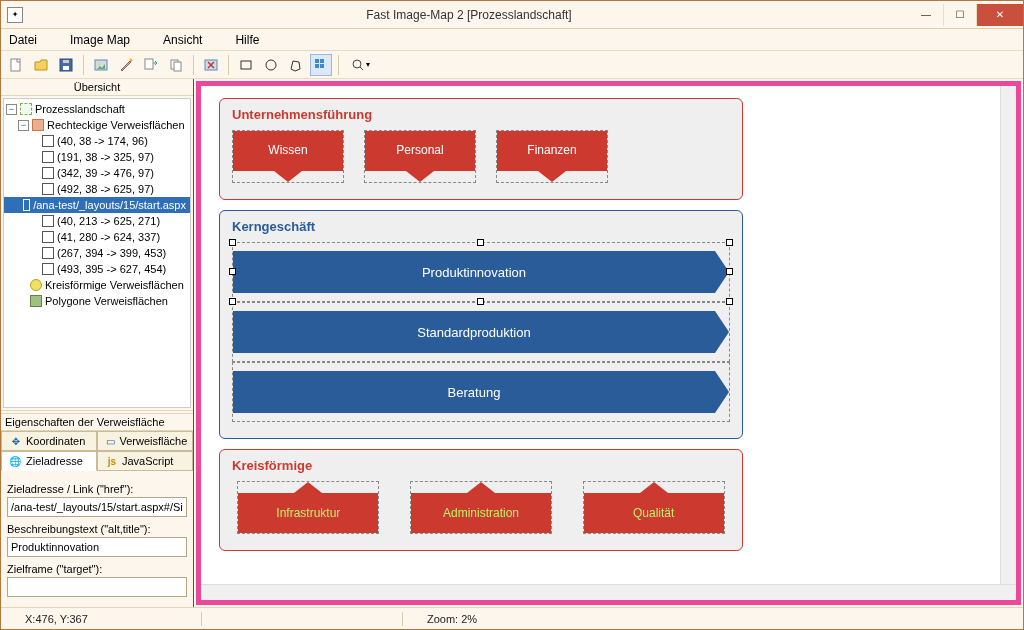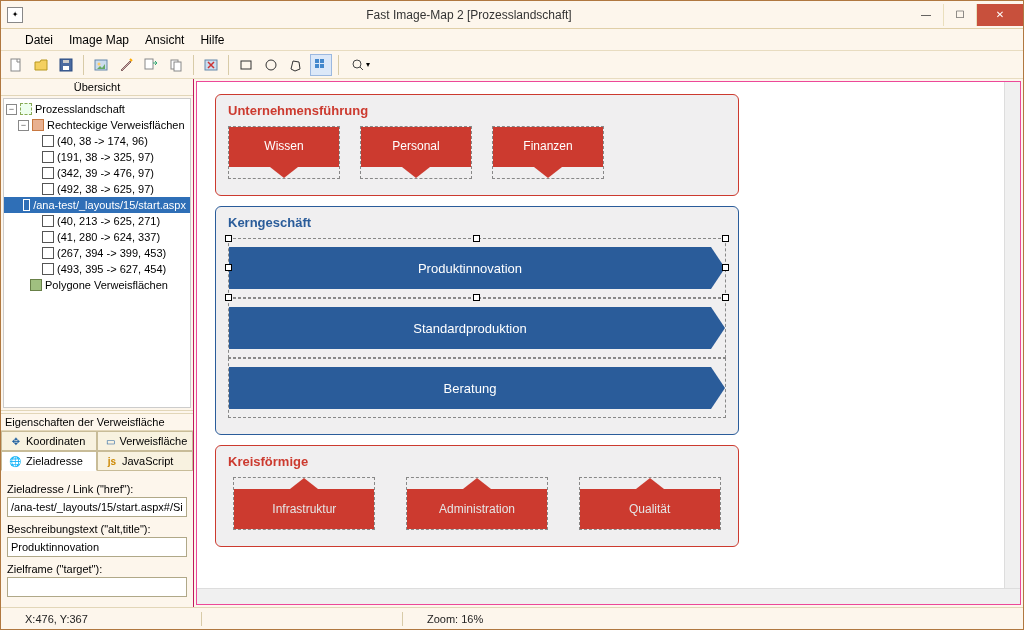--- a/index.html
+++ b/index.html
@@ -8,21 +8,21 @@
 .window { width: 1024px; height: 630px; border: 1px solid #b07840; background: #fff; display: flex; flex-direction: column; }
 .titlebar { height: 28px; background: #fdf6ec; display: flex; align-items: center; border-bottom: 1px solid #e0cfa8; }
 .titlebar .appicon { width: 16px; height: 16px; margin: 0 6px; background: #fff; border: 1px solid #888; font-size: 8px; text-align:center; line-height:14px;}
 .titlebar .title { flex: 1; text-align: center; font-size: 12px; color: #333; }
 .titlebar .winbtns { display: flex; }
 .titlebar .winbtn { width: 34px; height: 22px; display: flex; align-items: center; justify-content: center; font-size: 10px; color: #333; }
 .titlebar .winbtn.close { background: #c8503c; color: #fff; width: 46px; }
 .titlebar .winbtn.min, .titlebar .winbtn.max { background: #fdf6ec; }
 .titlebar .winbtn.max { border-left:1px solid #eadfbd; border-right:1px solid #eadfbd;}
 
-.menubar { height: 22px; background: #fdf6ec; display: flex; align-items: center; padding: 0 16px; font-size: 12px; gap: 0; border-bottom: 1px solid #e8dcc0; }
+.menubar { height: 22px; background: #fdf6ec; display: flex; align-items: center; padding: 0 0; font-size: 12px; gap: 17px; border-bottom: 1px solid #e8dcc0; }
 .menubar span { padding: 2px 8px; cursor: default; }
 
 .toolbar { height: 28px; background: #fdf6ec; display: flex; align-items: center; padding: 0 4px; gap: 3px; border-bottom: 1px solid #e8dcc0; }
 .tbtn { width: 22px; height: 22px; display: flex; align-items: center; justify-content: center; font-size: 12px; }
 .tbtn svg { width:16px; height:16px; }
 .tsep { width: 1px; height: 20px; background: #d8cba8; margin: 0 3px; }
 
 .body { flex: 1; display: flex; min-height: 0; background: #fdf6ec; }
 
 .left { width: 193px; display: flex; flex-direction: column; border-right: 1px solid #be185d; }
@@ -45,38 +45,38 @@
 .props { background: #fdf6ec; font-size: 11px; }
 .props-head { padding: 2px 4px; border-bottom: 1px solid #e2d6b8; background:#fdf6ec; }
 .tabs2 { display: flex; flex-wrap: wrap; }
 .tab2 { display: flex; align-items: center; gap: 4px; padding: 3px 8px; border: 1px solid #c8bc98; background: #f8f2e0; font-size: 11px; width:50%; }
 .tab2.active { background: #fff; border-bottom-color: #fff; }
 .tab2 .ticon { width:12px; height:12px; font-size:10px; color:#2060a0; display:flex;align-items:center;justify-content:center; }
 .props-body { padding: 6px 6px 10px 6px; background:#fdf6ec; }
 .fld-label { font-size: 11px; margin: 6px 0 2px 0; }
 .fld-input { width: 100%; border: 1px solid #b0a888; background: #fff; font-size: 11px; padding: 2px 3px; height: 20px; }
 
-.canvas-wrap { flex: 1; display: flex; flex-direction: column; background: #fff; border:1px solid #ec4899; margin:2px; }
+.canvas-wrap { flex: 1; display: flex; flex-direction: column; background: #fff; border:5px solid #ec4899; margin:2px; }
 .canvas { flex: 1; background: #fff; position: relative; overflow: auto; }
 .canvas-inner { padding: 12px 18px; }
 
 .section { border-radius: 6px; padding: 8px 12px 16px 12px; margin-bottom: 10px; background: #f0eff0; }
 .section.red { border: 1px solid #cc3a2f; }
 .section.blue { border: 1px solid #2a5c9a; }
 .sec-title { font-size: 13px; font-weight: 600; color: #cc3a2f; margin-bottom: 8px; }
 .sec-title.blue { color: #2a5c9a; }
 
 .row { display: flex; gap: 20px; }
 .row.around { justify-content: space-around; }
 
 .pent { position: relative; width: 110px; height: 40px; background: #cc3a2f; color: #fff; display: flex; align-items: center; justify-content: center; font-size: 12px; line-height:1.1; text-align:center; }
 .pent::after { content:""; position:absolute; bottom:-11px; left:50%; transform:translateX(-50%); border-left:14px solid transparent; border-right:14px solid transparent; border-top:11px solid #cc3a2f; }
 .pent-wrap { border: 1px dashed #888; padding: 0 0 11px 0; display:inline-block; }
 
-.pent-up { position: relative; width: 140px; height: 40px; background: #cc3a2f; color: #e5e5e5; display: flex; align-items: center; justify-content: center; font-size: 12px; }
+.pent-up { position: relative; width: 140px; height: 40px; background: #cc3a2f; color: #bef264; display: flex; align-items: center; justify-content: center; font-size: 12px; }
 .pent-up::before { content:""; position:absolute; top:-11px; left:50%; transform:translateX(-50%); border-left:14px solid transparent; border-right:14px solid transparent; border-bottom:11px solid #cc3a2f; }
 .pentu-wrap { border: 1px dashed #888; padding: 11px 0 0 0; display:inline-block; }
 
 .arrowbar { position: relative; height: 42px; background: #2a5c9a; color: #fff; display: flex; align-items: center; justify-content: center; font-size: 13px; margin: 8px 0; }
 .arrowbar::after { content:""; position:absolute; right:-14px; top:0; border-top:21px solid transparent; border-bottom:21px solid transparent; border-left:14px solid #2a5c9a; }
 .ab-wrap { border:1px dashed #888; padding-right:14px; }
 .ab-wrap.selected { position:relative; }
 .ab-wrap.selected .hnd { position:absolute; width:7px; height:7px; background:#fff; border:1px solid #000; }
 .h-tl{top:-4px;left:-4px}.h-tr{top:-4px;right:-4px}.h-bl{bottom:-4px;left:-4px}.h-br{bottom:-4px;right:-4px}
 .h-tm{top:-4px;left:50%;margin-left:-4px}.h-bm{bottom:-4px;left:50%;margin-left:-4px}
@@ -256,20 +256,25 @@
           </div>
         <div class="tree-row">
             <span class="ind" style="width:38px"></span>
             <span class="ic ic-box"></span>
             <span>(267, 394 -&gt; 399, 453)</span>
           </div>
         <div class="tree-row">
             <span class="ind" style="width:38px"></span>
             <span class="ic ic-box"></span>
             <span>(493, 395 -&gt; 627, 454)</span>
+          </div>
+        <div class="tree-row">
+            <span class="ind" style="width:26px"></span>
+            <span class="ic ic-circ-y"></span>
+            <span>Kreisförmige Verweisflächen</span>
           </div>
         <div class="tree-row">
             <span class="ind" style="width:26px"></span>
             <span class="ic ic-poly"></span>
             <span>Polygone Verweisflächen</span>
           </div>
       </div>
 
       <div class="splitter-h"></div>
 
@@ -365,16 +370,16 @@
       <div class="hscroll"></div>
     </div>
 
   </div>
 
   <div class="statusbar">
     <div class="cell fixed">X:476, Y:367</div>
     <div class="sep"></div>
     <div class="cell zoom"></div>
     <div class="sep"></div>
-    <div class="cell">Zoom: 16%</div>
+    <div class="cell">Zoom: 2%</div>
   </div>
 
 </div>
 
 </body></html>

